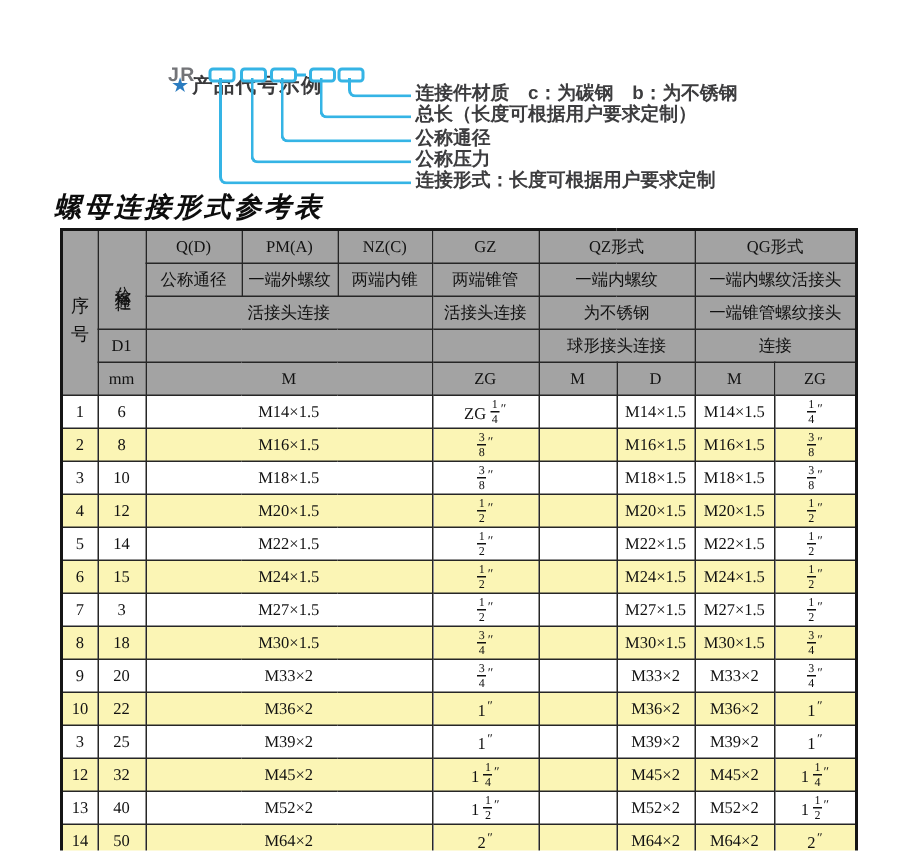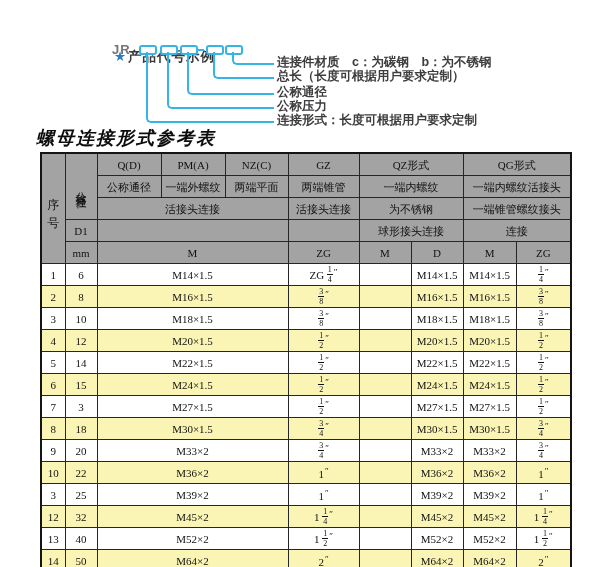--- a/index.html
+++ b/index.html
@@ -87,21 +87,21 @@
       <th>Q(D)</th>
       <th>PM(A)</th>
       <th>NZ(C)</th>
       <th>GZ</th>
       <th colspan="2">QZ形式</th>
       <th colspan="2">QG形式</th>
     </tr>
     <tr>
       <th>公称通径</th>
       <th>一端外螺纹</th>
-      <th>两端平面</th>
+      <th>两端内锥</th>
       <th>两端锥管</th>
       <th colspan="2">一端内螺纹</th>
       <th colspan="2">一端内螺纹活接头</th>
     </tr>
     <tr>
       <th colspan="3">活接头连接</th>
       <th>活接头连接</th>
       <th colspan="2">为不锈钢</th>
       <th colspan="2">一端锥管螺纹接头</th>
     </tr>

